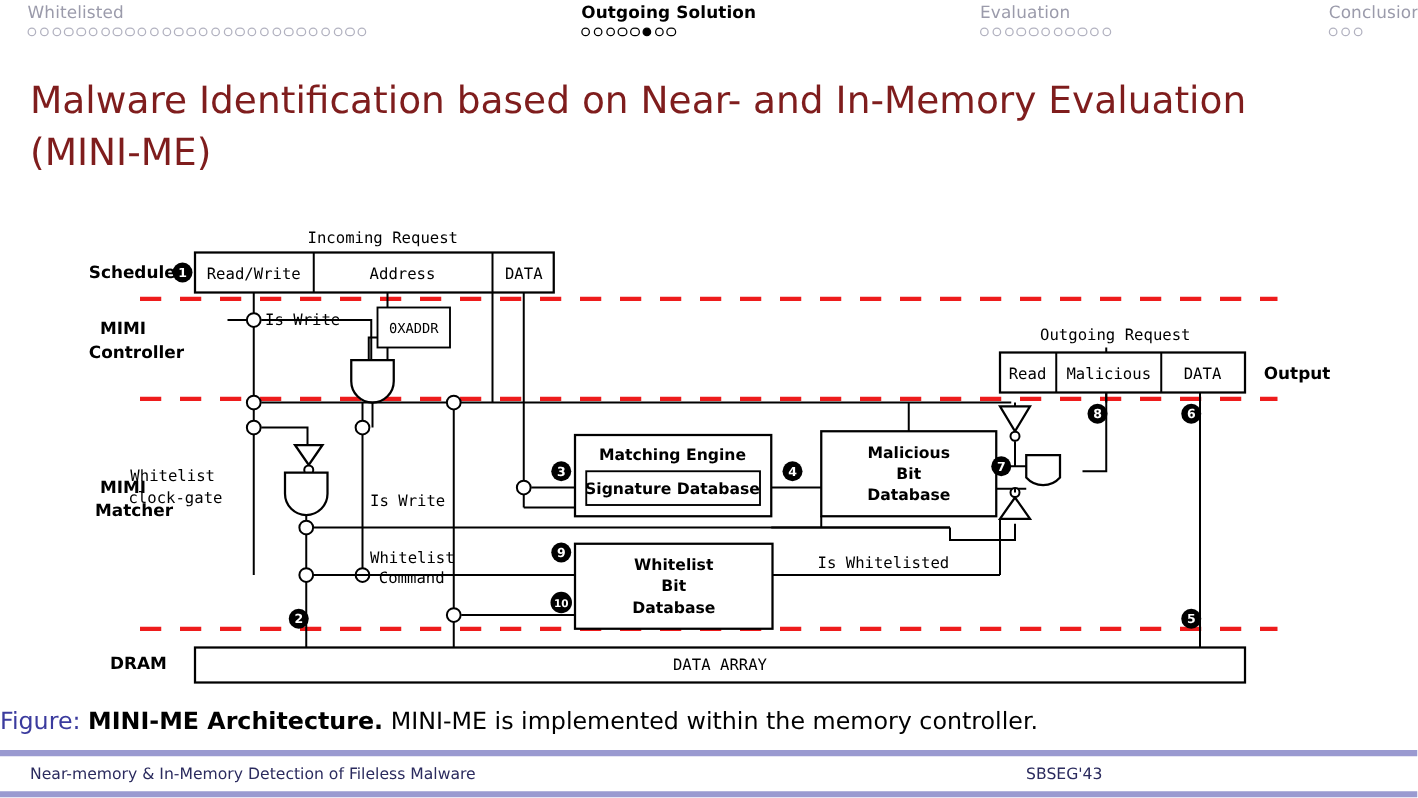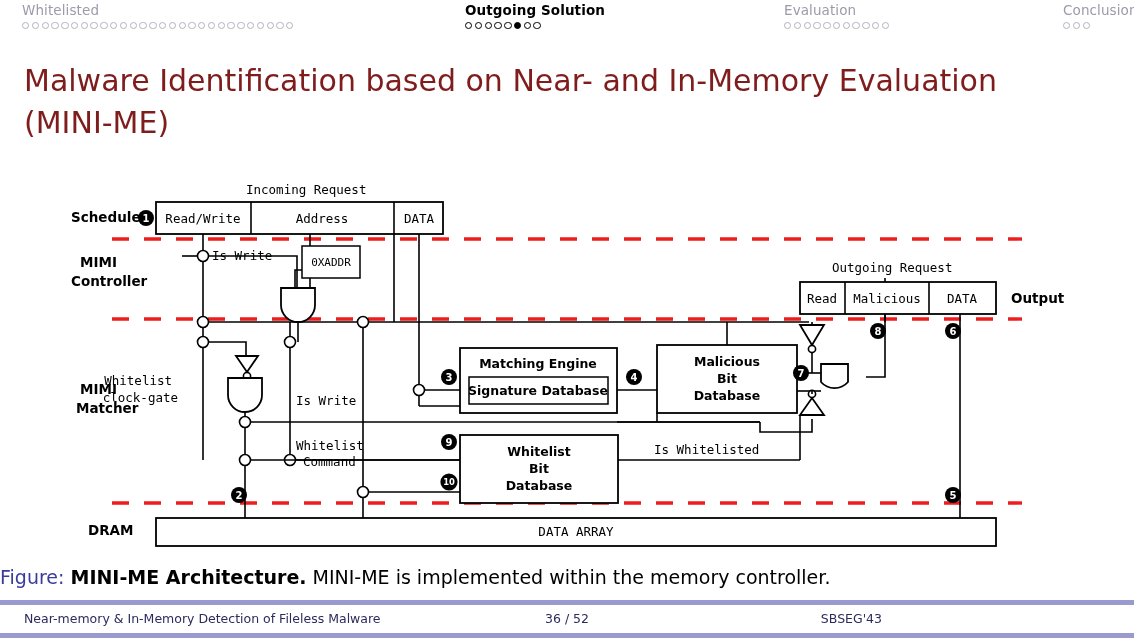--- a/index.html
+++ b/index.html
@@ -307,16 +307,15 @@
 
 <div id="caption">
   <span class="fig-word">Figure:</span>
   <span class="fig-bold">MINI-ME Architecture.</span>
   <span>MINI-ME is implemented within the memory controller.</span>
 </div>
 
 <div id="footbar">
   <div class="foot-rule" id="foot-rule-top" style="background: rgb(154, 154, 208);"></div>
   <div class="foot-txt" id="foot-left">Near-memory &amp; In-Memory Detection of Fileless Malware</div>
-  <div class="foot-txt" id="foot-center">36 / 52</div>
   <div class="foot-txt" id="foot-right">SBSEG'43</div>
   <div class="foot-rule" id="foot-rule-bot" style="background: rgb(154, 154, 208);"></div>
 </div>
 
 </body></html>

